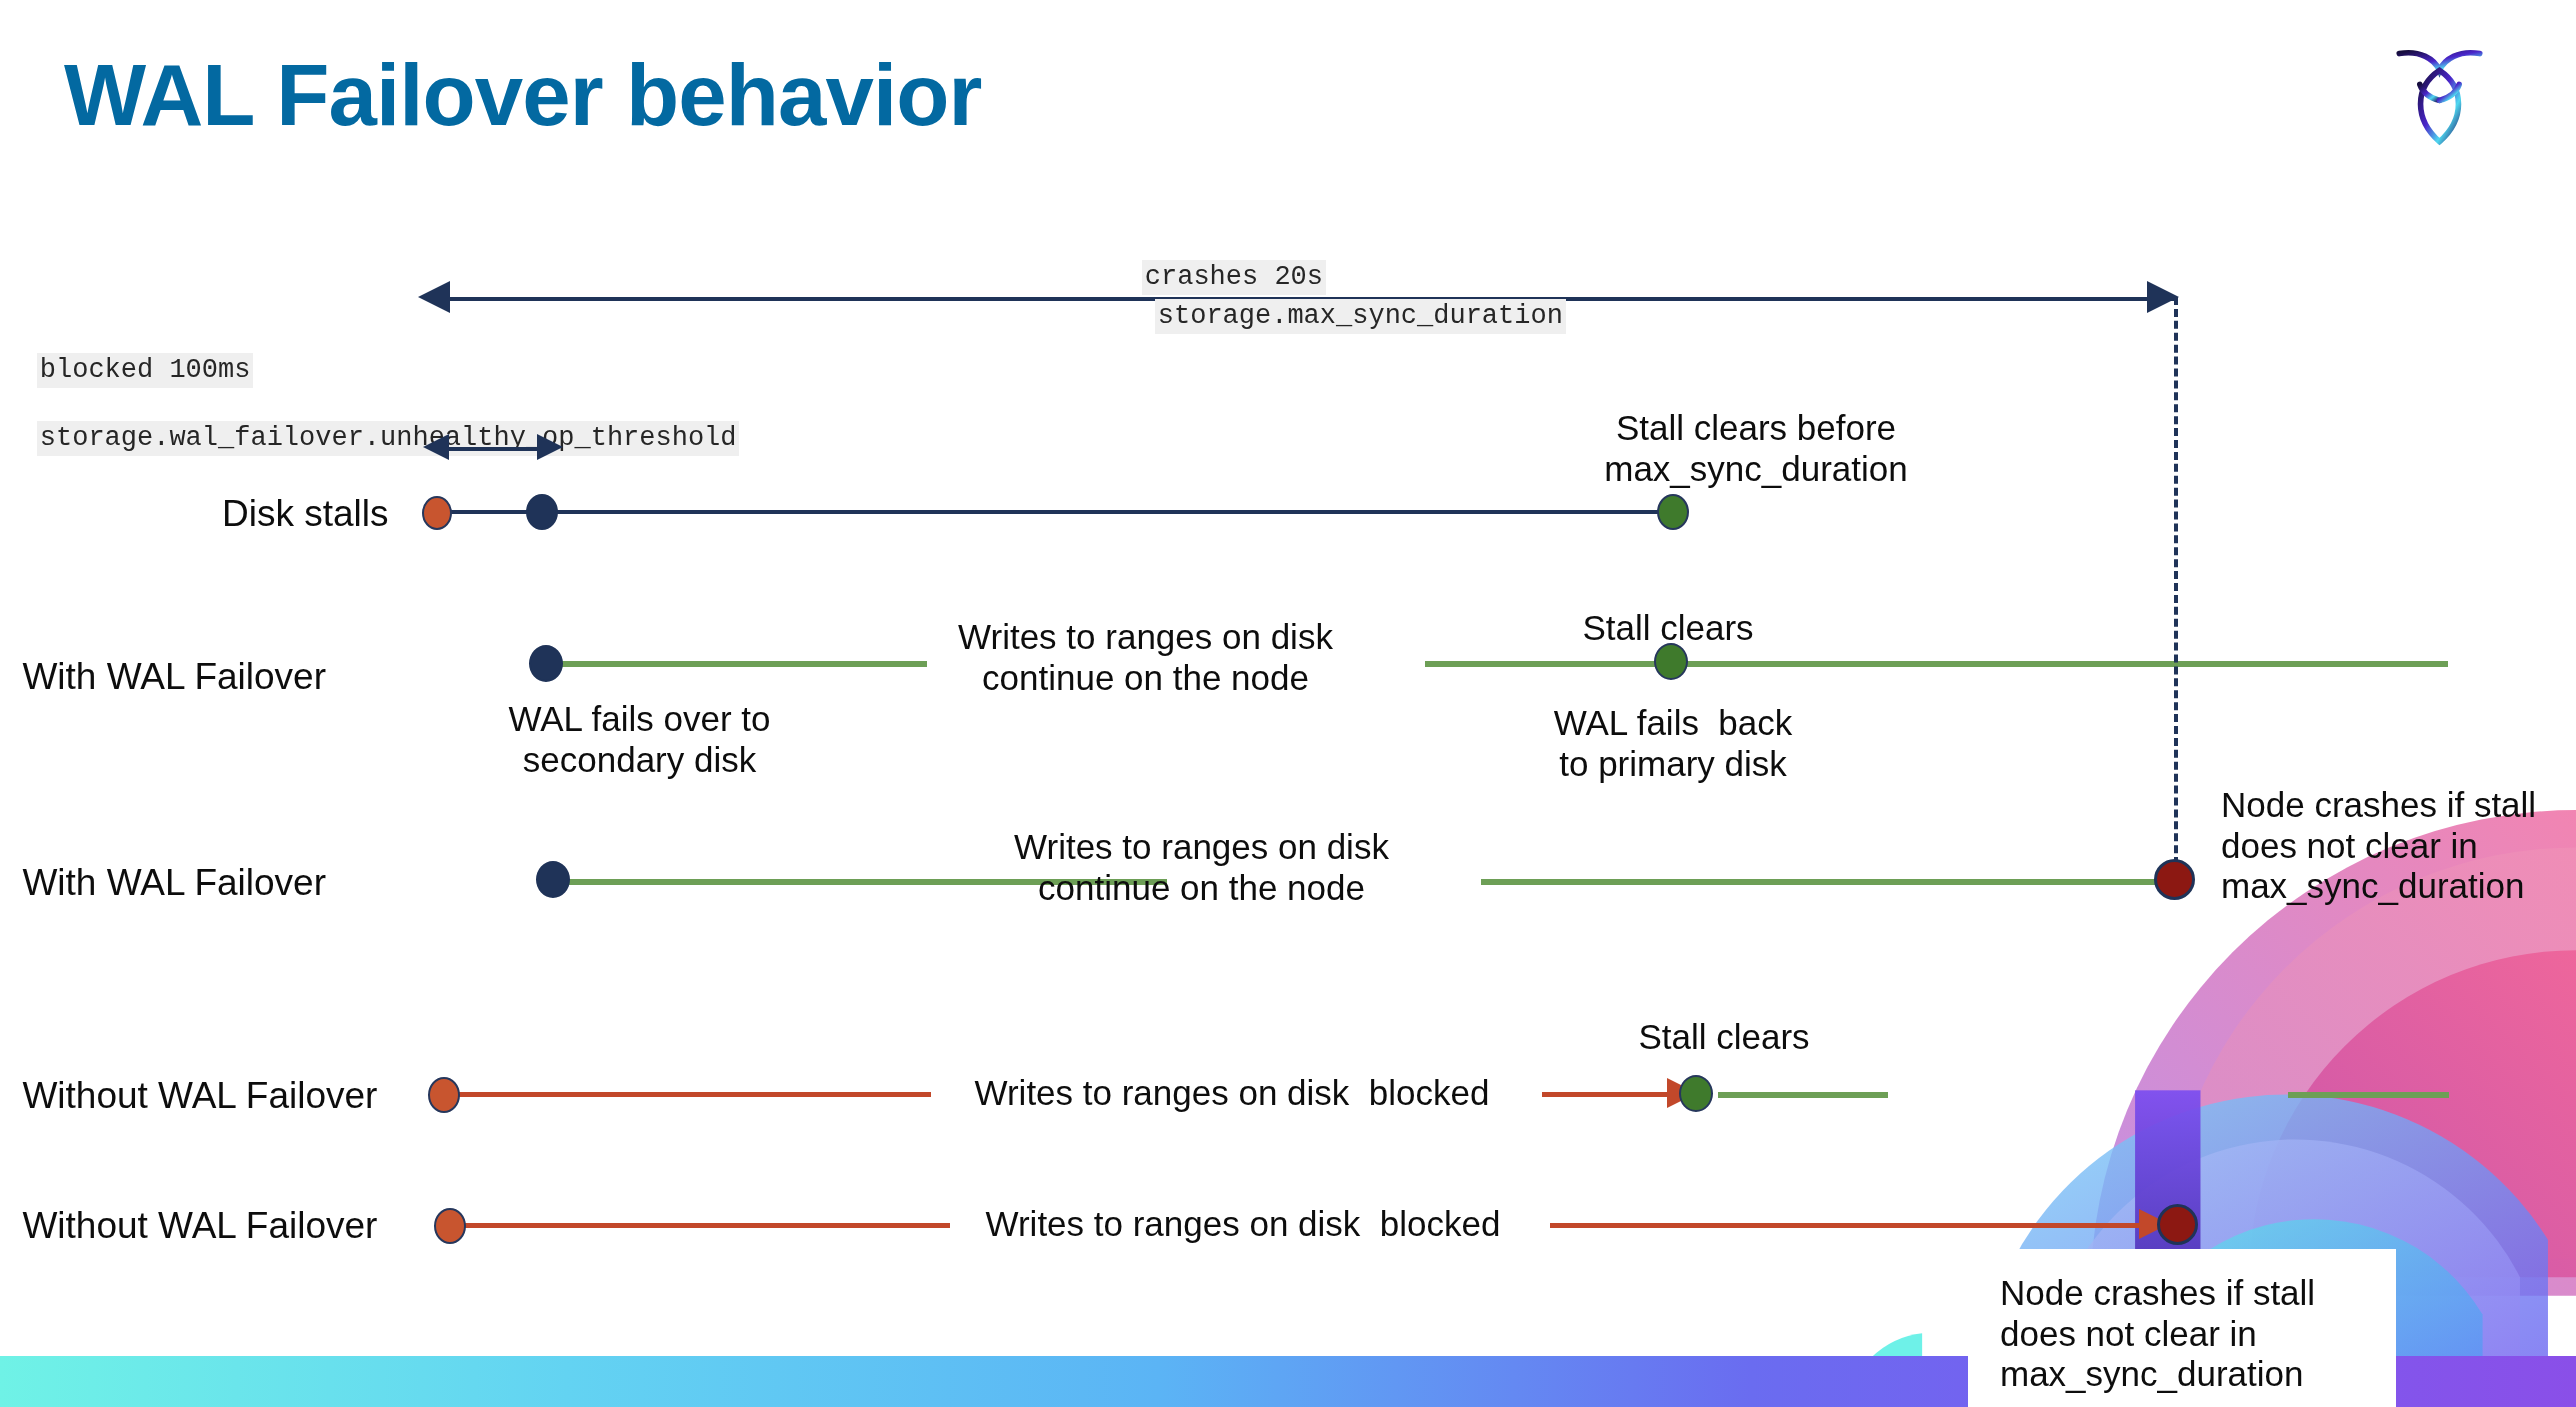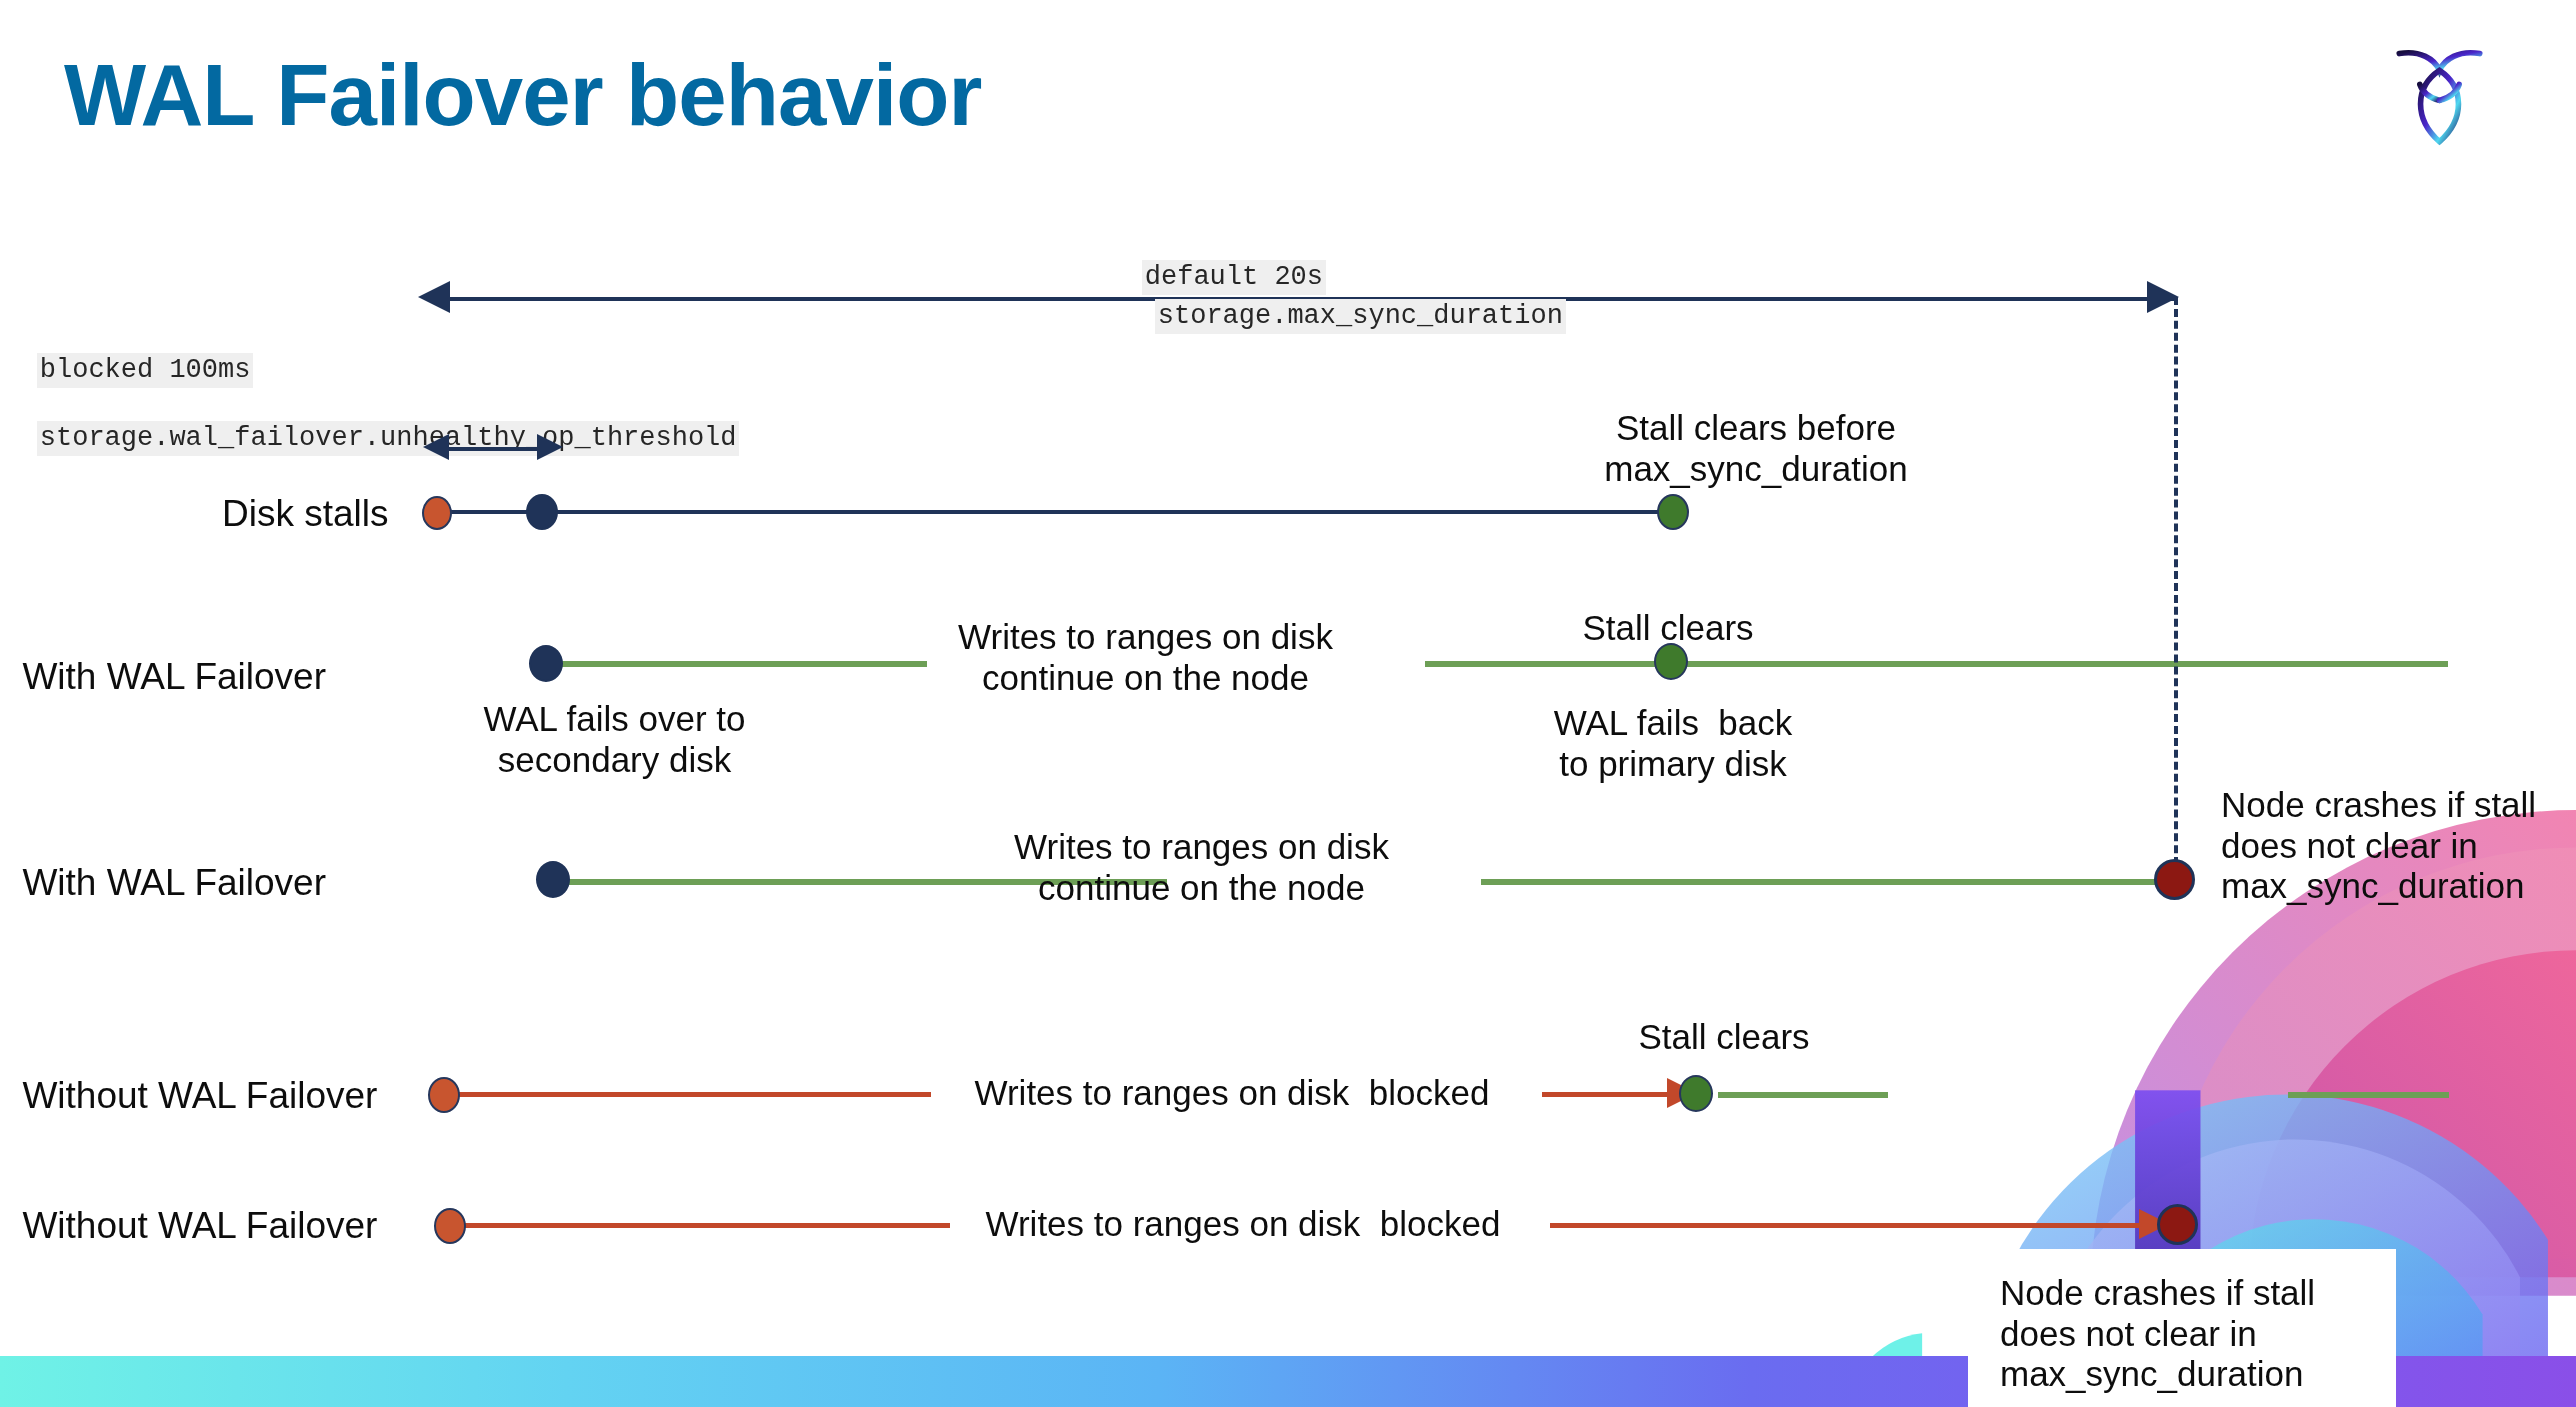--- a/index.html
+++ b/index.html
@@ -152,21 +152,21 @@
         <path d="M34 55 C38 66 47 70 55 72"></path>
         <path d="M76 55 C72 66 63 70 55 72"></path>
       </g>
     </svg>
   </div>
 
   <div class="ln navy-ln" style="left:447px;top:297px;width:1731px;"></div>
   <div class="arrowhead ah-left" style="left:418px;top:281px;"></div>
   <div class="arrowhead ah-right" style="left:2147px;top:281px;"></div>
 
-  <div class="code" style="left:1142px;top:260px;">default 20s</div>
+  <div class="code" style="left:1142px;top:260px;">crashes 20s</div>
   <div class="code" style="left:1142px;top:299px;margin-left:13px;">storage.max_sync_duration</div>
 
   <div class="code" style="left:37px;top:353px;">blocked 100ms</div>
   <div class="code" style="left:37px;top:393px;margin-top:28px;">storage.wal_failover.unhealthy_op_threshold</div>
 
   <div class="ln navy-ln" style="left:447px;top:447px;width:93px;"></div>
   <div class="arrowhead ah-left-s" style="left:423px;top:434px;"></div>
   <div class="arrowhead ah-right-s" style="left:537px;top:434px;"></div>
 
   <div class="rowlabel" style="left:222px;top:493px;">Disk stalls</div>
@@ -179,21 +179,21 @@
   <div class="lbl c" style="left:1588px;top:408px;width:336px;">Stall clears before
 max_sync_duration</div>
 
   <div class="rowlabel" style="left:22.4px;top:656px;">With WAL Failover</div>
 
   <div class="ln green-ln" style="left:548px;top:661px;width:379px;"></div>
   <div class="ln green-ln" style="left:1425px;top:661px;width:1023px;"></div>
   <div class="dot dot-navy" style="left:529px;top:645px;width:34px;height:37px;"></div>
   <div class="dot dot-green" style="left:1654px;top:643px;width:34px;height:37px;"></div>
 
-  <div class="lbl c" style="left:418px;top:699px;width:393px;">WAL fails over to
+  <div class="lbl c" style="left:443px;top:699px;width:393px;">WAL fails over to
 secondary disk</div>
   <div class="lbl c" style="left:935px;top:617px;width:421px;">Writes to ranges on disk
 continue on the node</div>
   <div class="lbl c" style="left:1514px;top:608px;width:308px;">Stall clears</div>
   <div class="lbl c" style="left:1514px;top:703px;width:318px;">WAL fails  back
 to primary disk</div>
 
   <div class="dash" style="left:2174px;top:297px;height:580px;"></div>
 
   <div class="rowlabel" style="left:22.4px;top:862px;">With WAL Failover</div>

